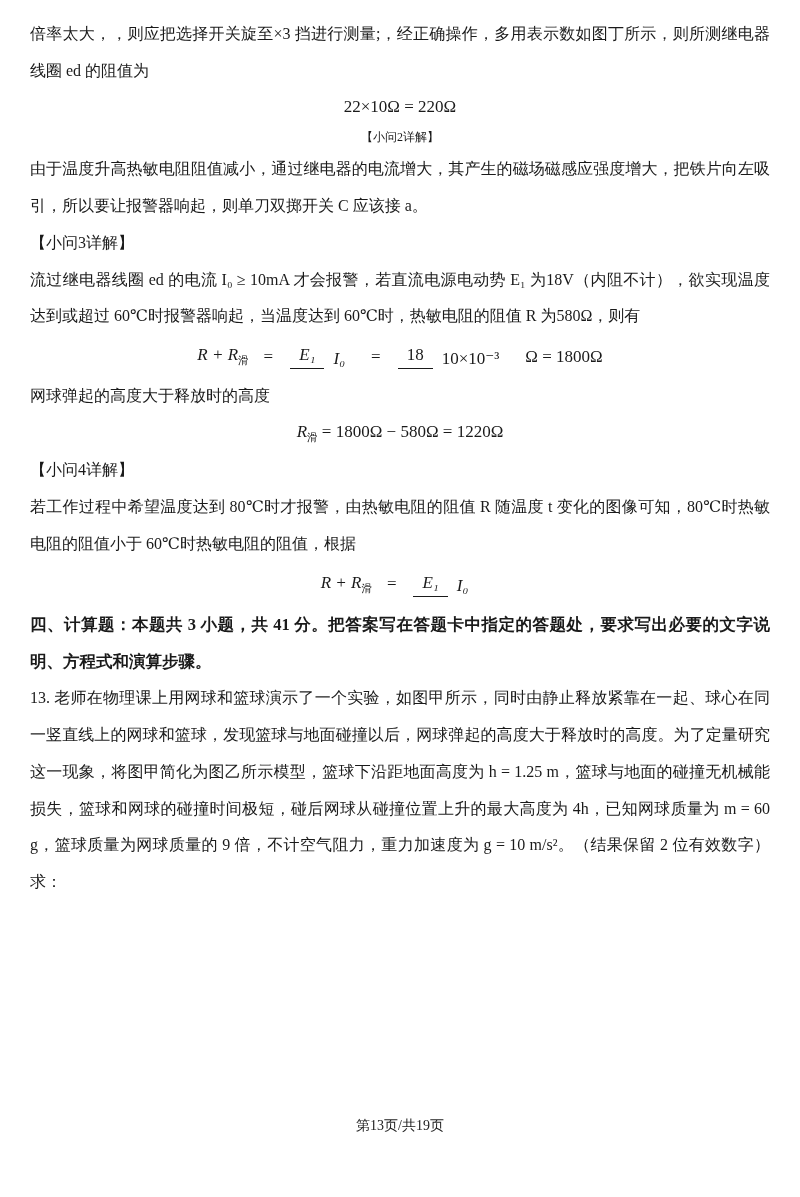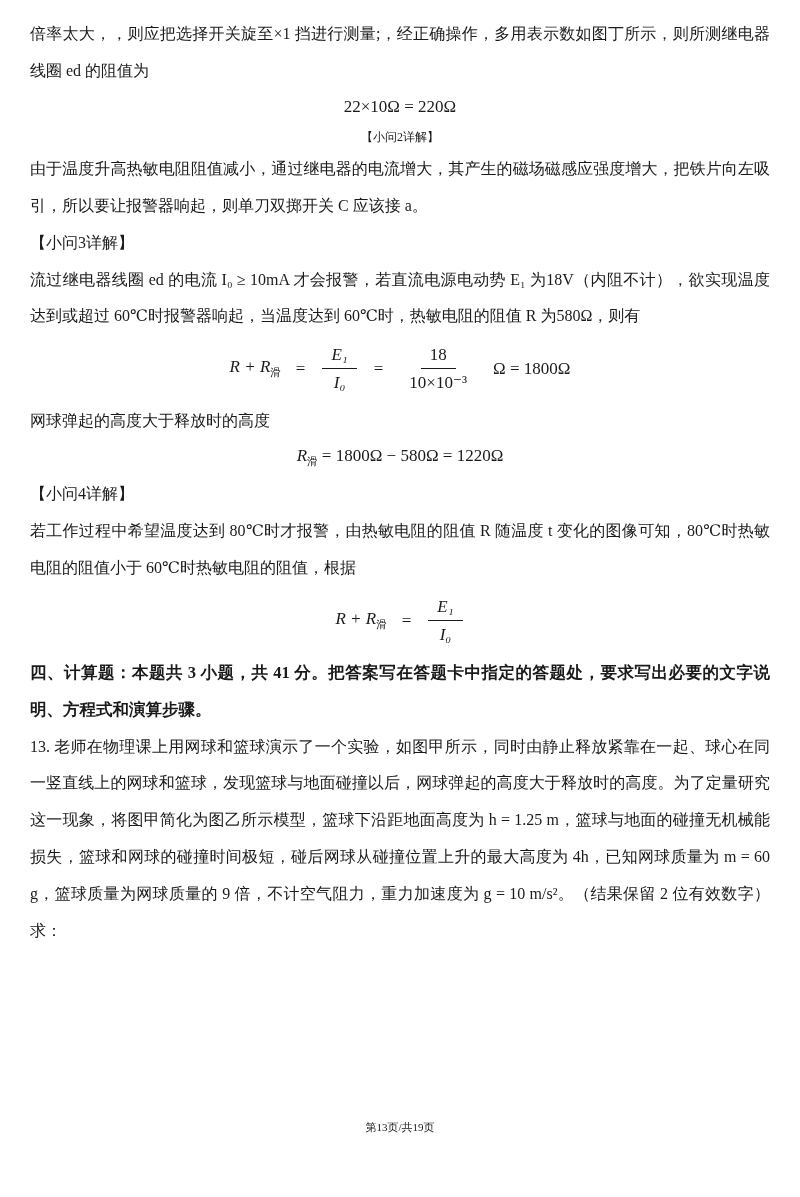--- a/index.html
+++ b/index.html
@@ -55,21 +55,21 @@
     gap: 15px;
   }
   .mvar { font-style: italic; }
   sub.cjk {
     font-style: normal;
     font-size: 10.5px;
     vertical-align: -4px;
   }
   .frac {
     display: inline-flex;
-    flex-direction: column;
+    flex-direction: row;
     align-items: center;
     vertical-align: middle;
     margin: 0 2px;
   }
   .frac .num {
     display: block;
     padding: 0 9px 3px 9px;
     border-bottom: 1.2px solid #1a1a1a;
     line-height: 1.25;
   }
@@ -77,29 +77,29 @@
     display: block;
     padding: 3px 9px 0 9px;
     line-height: 1.25;
   }
   .footer {
     position: absolute;
     left: 0;
     right: 0;
     bottom: 62px;
     text-align: center;
-    font-size: 11px;
+    font-size: 14px;
   }
 </style>
 </head>
 <body>
 
 <div class="page">
 
-  <p class="para">倍率太大，，则应把选择开关旋至×1 挡进行测量;，经正确操作，多用表示数如图丁所示，则所测继电器线圈 ed 的阻值为</p>
+  <p class="para">倍率太大，，则应把选择开关旋至×3 挡进行测量;，经正确操作，多用表示数如图丁所示，则所测继电器线圈 ed 的阻值为</p>
 
   <div class="formula">22×10Ω = 220Ω</div>
 
   <p class="heading-center">【小问2详解】</p>
 
   <p class="para">由于温度升高热敏电阻阻值减小，通过继电器的电流增大，其产生的磁场磁感应强度增大，把铁片向左吸引，所以要让报警器响起，则单刀双掷开关 C 应该接 a。</p>
 
   <p class="heading-left">【小问3详解】</p>
 
   <p class="para">流过继电器线圈 ed 的电流 I₀ ≥ 10mA 才会报警，若直流电源电动势 E₁ 为18V（内阻不计），欲实现温度达到或超过 60℃时报警器响起，当温度达到 60℃时，热敏电阻的阻值 R 为580Ω，则有</p>

